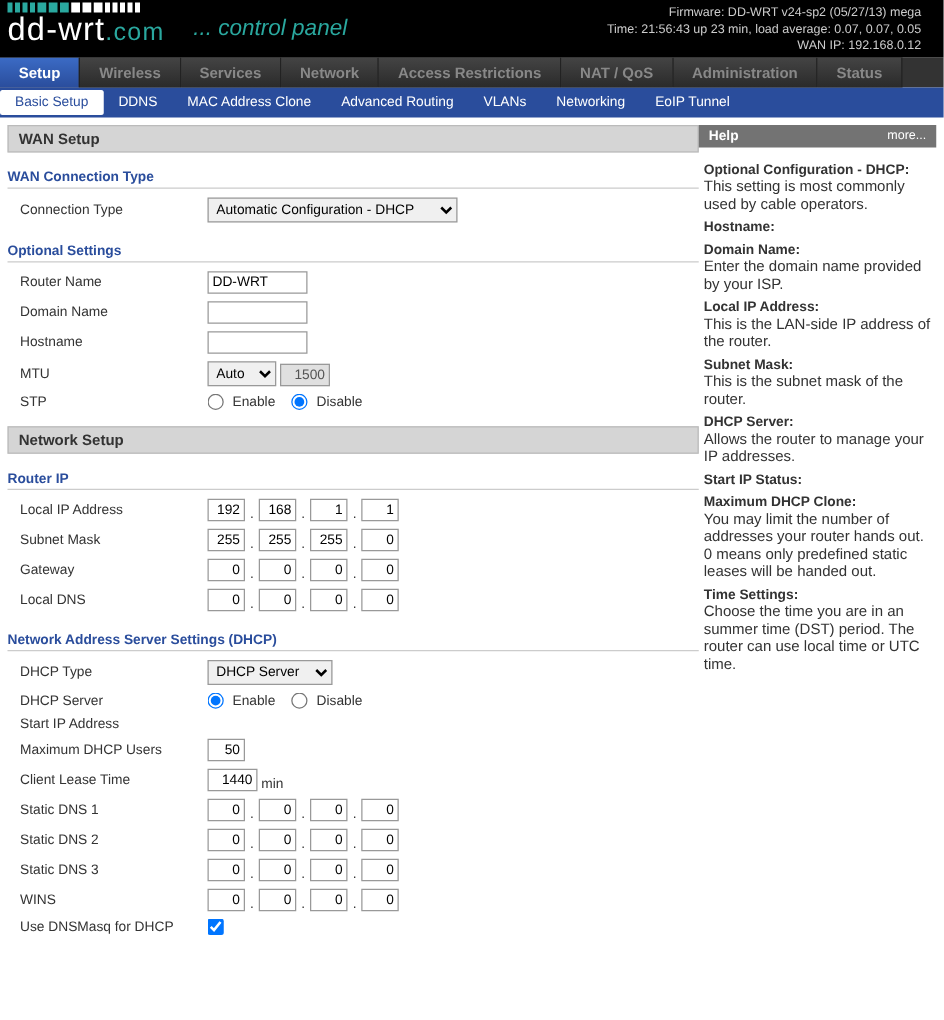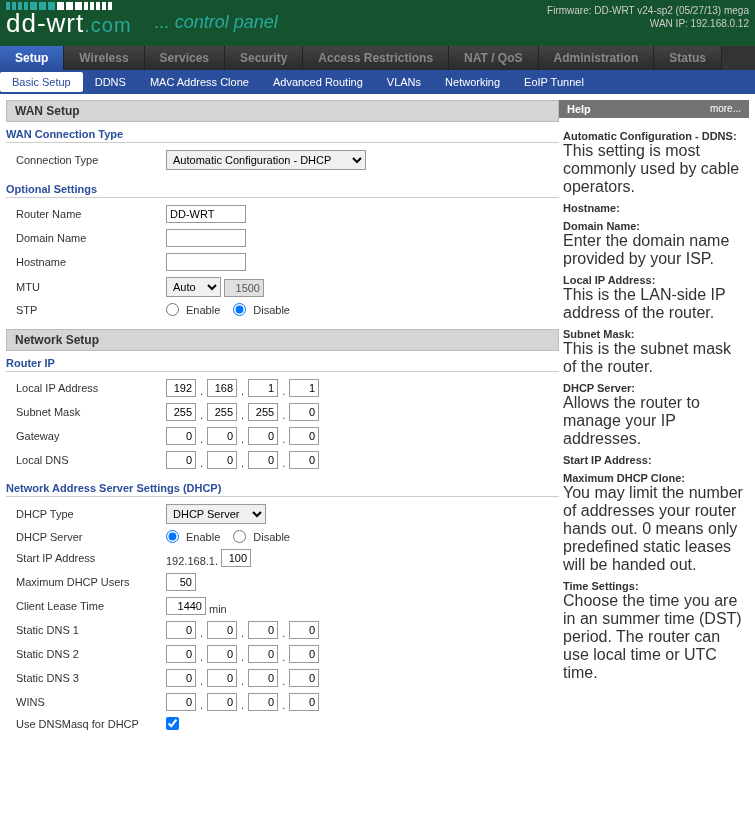--- a/index.html
+++ b/index.html
@@ -1,19 +1,19 @@
 <!DOCTYPE html>
 <html><head>
 <meta charset="utf-8">
 <style>
   * { box-sizing: border-box; margin: 0; padding: 0; }
   body { font-family: Verdana, Arial, sans-serif; font-size: 11px; background: #fff; color: #333; width: 755px; }
   
   
-  .header { background: #14532d; color: #ccc; padding: 4px 6px 2px; text-align: right; position: relative; height: 46px; }
+  .header { background: #000000; color: #ccc; padding: 4px 18px 2px; text-align: right; position: relative; height: 46px; }
   .header-left { position: absolute; left: 6px; top: 2px; text-align: left; }
   .header-line { font-size: 10px; line-height: 1.3; }
   .logo-bars { display: flex; gap: 2px; margin-bottom: -2px; }
   .logo-bars span { display: inline-block; height: 8px; }
   .logo-bars .w { width: 4px; background: #fff; }
   .logo-bars .t { width: 4px; background: #2aa89f; }
   .logo-bars .wd { width: 7px; background: #fff; }
   .logo-bars .td { width: 7px; background: #2aa89f; }
   .logo { font-size: 26px; color: #fff; font-weight: 300; letter-spacing: 1px; }
   .logo .com { color: #2aa89f; font-size: 20px; }
@@ -31,41 +31,41 @@
   
   
   .content { display: flex; padding: 6px; gap: 0; }
   .main-col { flex: 1; }
   .help-col { width: 190px; }
   
   
   .section-title { background: #d5d5d5; font-weight: bold; padding: 3px 8px; font-size: 12px; margin-bottom: 6px; border: 1px solid #bbb; }
   
   
-  .fieldset { margin: 2px 0 10px; }
+  .fieldset { margin: 14px 0 10px; }
   .legend { color: #2a4d9c; font-weight: bold; font-size: 11px; border-bottom: 1px solid #ccc; padding-bottom: 2px; margin-bottom: 4px;}
   .row { display: flex; align-items: center; padding: 3px 10px; }
   .row-label { width: 150px; }
   .row-value { flex: 1; display: flex; align-items: flex-end; gap: 3px; }
   
   input[type=text] { border: 1px solid #999; padding: 1px 3px; font-size: 11px; height: 18px; }
   input.w80 { width: 80px; }
   input.w30 { width: 30px; text-align: right; }
   input.w40 { width: 40px; text-align: right; }
   input[disabled] { background: #e0e0e0; }
   select { border: 1px solid #999; padding: 1px 2px; font-size: 11px; height: 20px; background: #f0f0f0; }
   input[type=radio] { margin: 0 4px 0 0; vertical-align: middle; }
   .radio-label { margin-right: 10px; }
   
   
   .help-title { background: #737373; color: #fff; font-weight: bold; padding: 3px 8px; display: flex; justify-content: space-between; }
   .help-title a { color: #fff; font-weight: normal; font-size: 10px; }
   .help-body { padding: 6px 4px; }
   .help-term { font-weight: bold; font-size: 11px; margin-top: 6px; }
-  .help-desc { font-size: 16px; margin-bottom: 4px; }
+  .help-desc { font-size: 12px; margin-bottom: 4px; }
   
   .dot { padding: 0 1px; }
 </style>
 </head>
 <body>
 
 <div class="header">
   <div class="header-left">
     <div class="logo-bars">
       <span class="t"></span>
@@ -81,28 +81,29 @@
         <span class="w"></span>
         <span class="w"></span>
         <span class="w"></span>
         <span class="w"></span>
         <span class="w"></span>
     </div>
     <span class="logo"><span>dd-wrt</span><span class="com">.com</span></span>
     <span class="slogan">... control panel</span>
   </div>
   <div class="header-line">Firmware: DD-WRT v24-sp2 (05/27/13) mega</div>
+  <div class="header-line">Time: 21:56:43 up 23 min, load average: 0.07, 0.07, 0.05</div>
   <div class="header-line">WAN IP: 192.168.0.12</div>
 </div>
 
 <div class="main-tabs">
   <div class="main-tab active">Setup</div>
   <div class="main-tab">Wireless</div>
   <div class="main-tab">Services</div>
-  <div class="main-tab">Security</div>
+  <div class="main-tab">Network</div>
   <div class="main-tab">Access Restrictions</div>
   <div class="main-tab">NAT / QoS</div>
   <div class="main-tab">Administration</div>
   <div class="main-tab">Status</div>
 </div>
 
 <div class="sub-tabs">
   <div class="sub-tab active">Basic Setup</div>
   <div class="sub-tab">DDNS</div>
   <div class="sub-tab">MAC Address Clone</div>
@@ -232,24 +233,20 @@
         <div class="row-label">DHCP Server</div>
         <div class="row-value">
           <input type="radio" name="dhcp" checked="" style="">
             <span class="radio-label">Enable</span>
           <input type="radio" name="dhcp" style="">
             <span class="radio-label">Disable</span>
         </div>
       </div>
       <div class="row">
         <div class="row-label">Start IP Address</div>
-        <div class="row-value">
-            <span>192.168.1.</span>
-            <input type="text" class="w30" value="100" style="">
-          </div>
       </div>
       <div class="row">
         <div class="row-label">Maximum DHCP Users</div>
         <div class="row-value">
             <input type="text" class="w30" value="50" style="">
           </div>
       </div>
       <div class="row">
         <div class="row-label">Client Lease Time</div>
         <div class="row-value">
@@ -313,31 +310,31 @@
       </div>
     </div>
   </div>
 
   <div class="help-col">
     <div class="help-title">
       <span>Help</span>
       <a>more...</a>
     </div>
     <div class="help-body" id="help-body">
-        <div class="help-term">Automatic Configuration - DDNS:</div>
+        <div class="help-term">Optional Configuration - DHCP:</div>
         <div class="help-desc">This setting is most commonly used by cable operators.</div>
         <div class="help-term">Hostname:</div>
         <div class="help-term">Domain Name:</div>
         <div class="help-desc">Enter the domain name provided by your ISP.</div>
         <div class="help-term">Local IP Address:</div>
         <div class="help-desc">This is the LAN-side IP address of the router.</div>
         <div class="help-term">Subnet Mask:</div>
         <div class="help-desc">This is the subnet mask of the router.</div>
         <div class="help-term">DHCP Server:</div>
         <div class="help-desc">Allows the router to manage your IP addresses.</div>
-        <div class="help-term">Start IP Address:</div>
+        <div class="help-term">Start IP Status:</div>
         <div class="help-term">Maximum DHCP Clone:</div>
         <div class="help-desc">You may limit the number of addresses your router hands out. 0 means only predefined static leases will be handed out.</div>
         <div class="help-term">Time Settings:</div>
         <div class="help-desc">Choose the time you are in an summer time (DST) period. The router can use local time or UTC time.</div>
       </div>
   </div>
 </div>
 
 </body></html>

